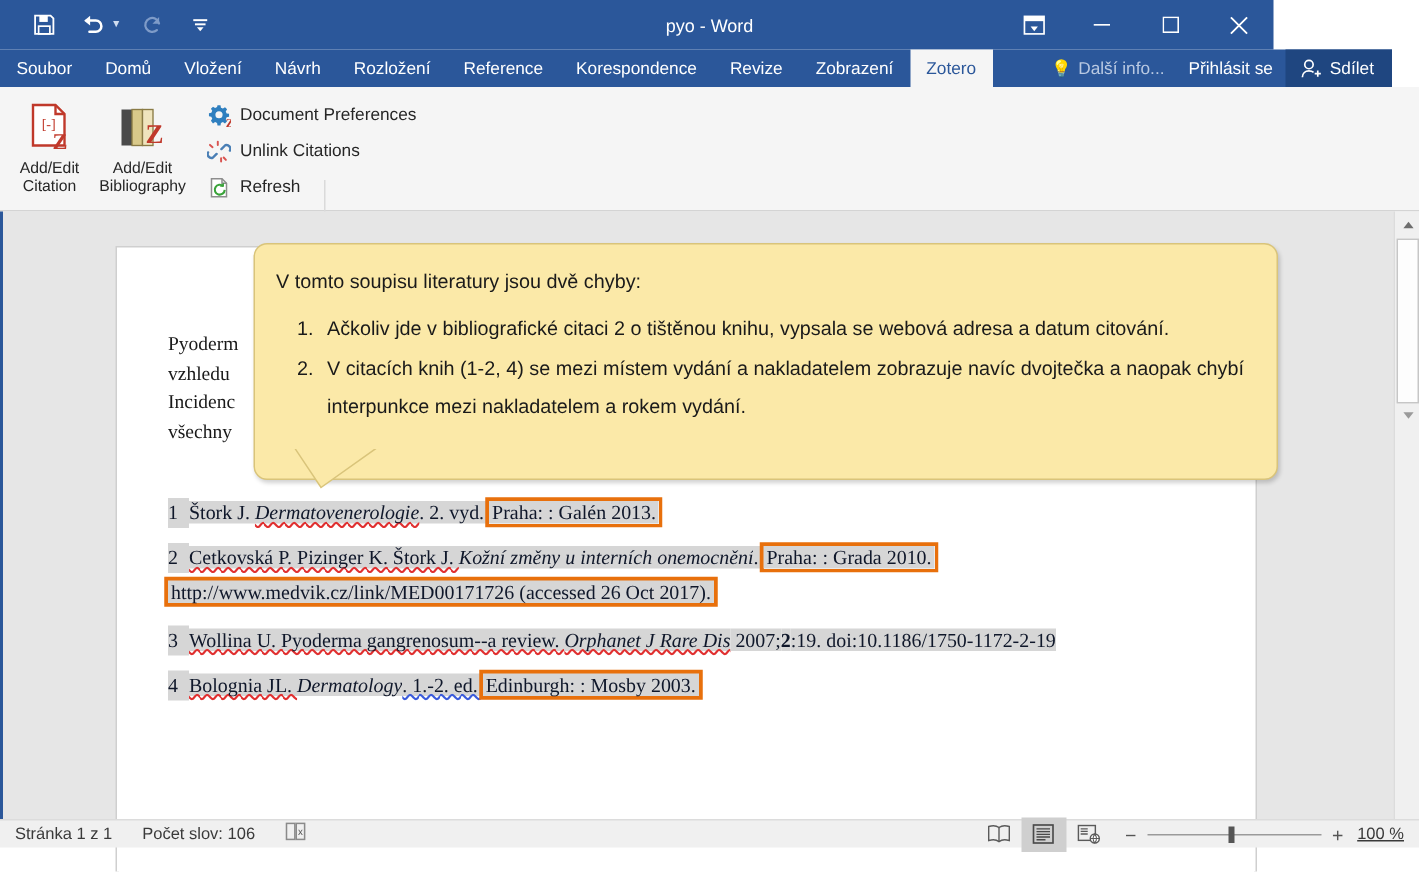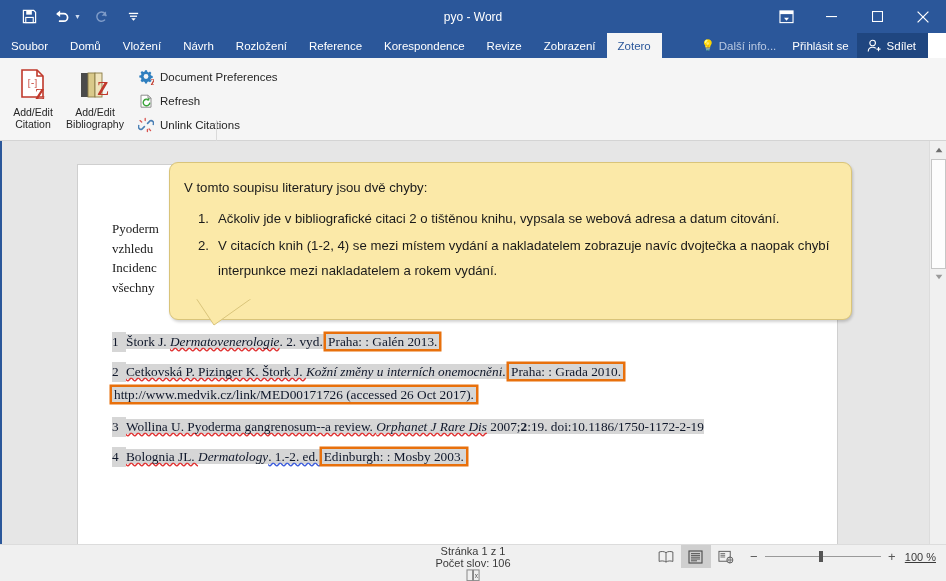--- a/index.html
+++ b/index.html
@@ -7,21 +7,21 @@
   body {
     width: 946px; height: 581px;
     font-family: "Liberation Sans", sans-serif;
     background: #ffffff;
     overflow: hidden;
     position: relative;
   }
 
   
   #titlebar {
-    position:absolute; left:0; top:0; width:946px; height:33px;
+    position:absolute; left:0; top:0; width:849px; height:33px;
     background:#2b579a; color:#ffffff;
     display:flex; align-items:center;
   }
   .qat { display:flex; align-items:center; padding-left:14px; gap:2px; }
   .qat-btn {
     width:30px; height:26px; display:flex; align-items:center; justify-content:center;
     color:#ffffff; font-size:15px; line-height:1;
   }
   .qat-btn.dim { color:#7e9bc8; }
   .qat-caret { font-size:7px; color:#cfdcef; margin-left:-4px; margin-right:4px; }
@@ -144,23 +144,23 @@
   #sb-down { bottom:0; }
   #sb-thumb {
     position:absolute; left:1px; top:18px; width:15px; height:110px;
     background:#fdfdfd; border:1px solid #c6c6c6;
   }
   #sb-split { position:absolute; left:1px; top:130px; width:15px; height:12px;
     display:flex; align-items:center; justify-content:center; font-size:7px; color:#9a9a9a; }
 
   
   #statusbar {
-    position:absolute; left:0; bottom:0; width:946px; height:37px;
+    position:absolute; left:0; bottom:16px; width:946px; height:19px;
     background:#f0f0f0; border-top:1px solid #dcdcdc;
-    display:flex; align-items:center; font-size:11px; color:#3a3a3a;flex-direction:column;
+    display:flex; align-items:center; font-size:11px; color:#3a3a3a;
   }
   .sb-item { padding:0 10px; white-space:nowrap; }
   .sb-right { position:absolute; right:0; display:flex; align-items:center; gap:0; height:23px; }
   .viewbtn { width:30px; height:23px; display:flex; align-items:center; justify-content:center; }
   .viewbtn.active { background:#cfcfcf; }
   #zoomslider { display:flex; align-items:center; gap:6px; padding:0 8px; }
   .zbtn { font-size:13px; color:#555; width:10px; text-align:center; }
   #ztrack { position:relative; width:116px; height:1px; background:#9a9a9a; }
   #zthumb { position:absolute; left:54px; top:-5px; width:4px; height:11px; background:#555; }
   #zoomval { font-size:11px; color:#3a3a3a; padding-right:10px; white-space:nowrap;text-decoration:underline; }
@@ -300,38 +300,38 @@
               <circle cx="8" cy="7.5" r="2.4" fill="#f5f5f5"></circle>
               <text x="12.5" y="15.5" font-family="Liberation Serif, serif" font-size="8" font-weight="bold" fill="#c0392b">Z</text>
             </svg>
           </div>
           <span class="lbl">Document Preferences</span>
         </div>
 
         <div class="small-btn">
           <div class="smicon">
             <svg width="16" height="16" viewBox="0 0 16 16">
+              <path d="M6.4 9.6 3.8 12.2a2.6 2.6 0 0 1-3.1-3.6" fill="none" stroke="#4a7fb5" stroke-width="1.6" stroke-linecap="round"></path>
+              <path d="M9.6 6.4 12.2 3.8a2.6 2.6 0 0 1 3.1 3.6" fill="none" stroke="#4a7fb5" stroke-width="1.6" stroke-linecap="round"></path>
+              <path d="M7.2 1.4v2.2M2 3.6l1.7 1.5M12.6 13.6l-1.5-1.6M9.4 14.6v-2.2" stroke="#d9534f" stroke-width="1.3" stroke-linecap="round"></path>
+            </svg>
+          </div>
+          <span class="lbl">Unlink Citations</span>
+        </div>
+
+        <div class="small-btn">
+          <div class="smicon">
+            <svg width="16" height="16" viewBox="0 0 16 16">
               <path d="M3 2.2h7l3 3v9H3z" fill="#ffffff" stroke="#8d8d8d" stroke-width="1"></path>
               <path d="M10 2.2v3h3" fill="none" stroke="#8d8d8d" stroke-width="1"></path>
               <path d="M11.8 9.6a3.3 3.3 0 1 1-1-2.5" fill="none" stroke="#3aa33a" stroke-width="1.4"></path>
               <path d="M11.3 4.6v2.9H8.5z" fill="#3aa33a"></path>
             </svg>
           </div>
           <span class="lbl">Refresh</span>
-        </div>
-
-        <div class="small-btn">
-          <div class="smicon">
-            <svg width="16" height="16" viewBox="0 0 16 16">
-              <path d="M6.4 9.6 3.8 12.2a2.6 2.6 0 0 1-3.1-3.6" fill="none" stroke="#4a7fb5" stroke-width="1.6" stroke-linecap="round"></path>
-              <path d="M9.6 6.4 12.2 3.8a2.6 2.6 0 0 1 3.1 3.6" fill="none" stroke="#4a7fb5" stroke-width="1.6" stroke-linecap="round"></path>
-              <path d="M7.2 1.4v2.2M2 3.6l1.7 1.5M12.6 13.6l-1.5-1.6M9.4 14.6v-2.2" stroke="#d9534f" stroke-width="1.3" stroke-linecap="round"></path>
-            </svg>
-          </div>
-          <span class="lbl">Unlink Citations</span>
         </div>
 
       </div>
     </div>
   </div>
 
   <div id="group-sep"></div>
   <div id="group-label">Zotero</div>
   <div id="ribbon-collapse">
     <svg width="13" height="8" viewBox="0 0 13 8">

